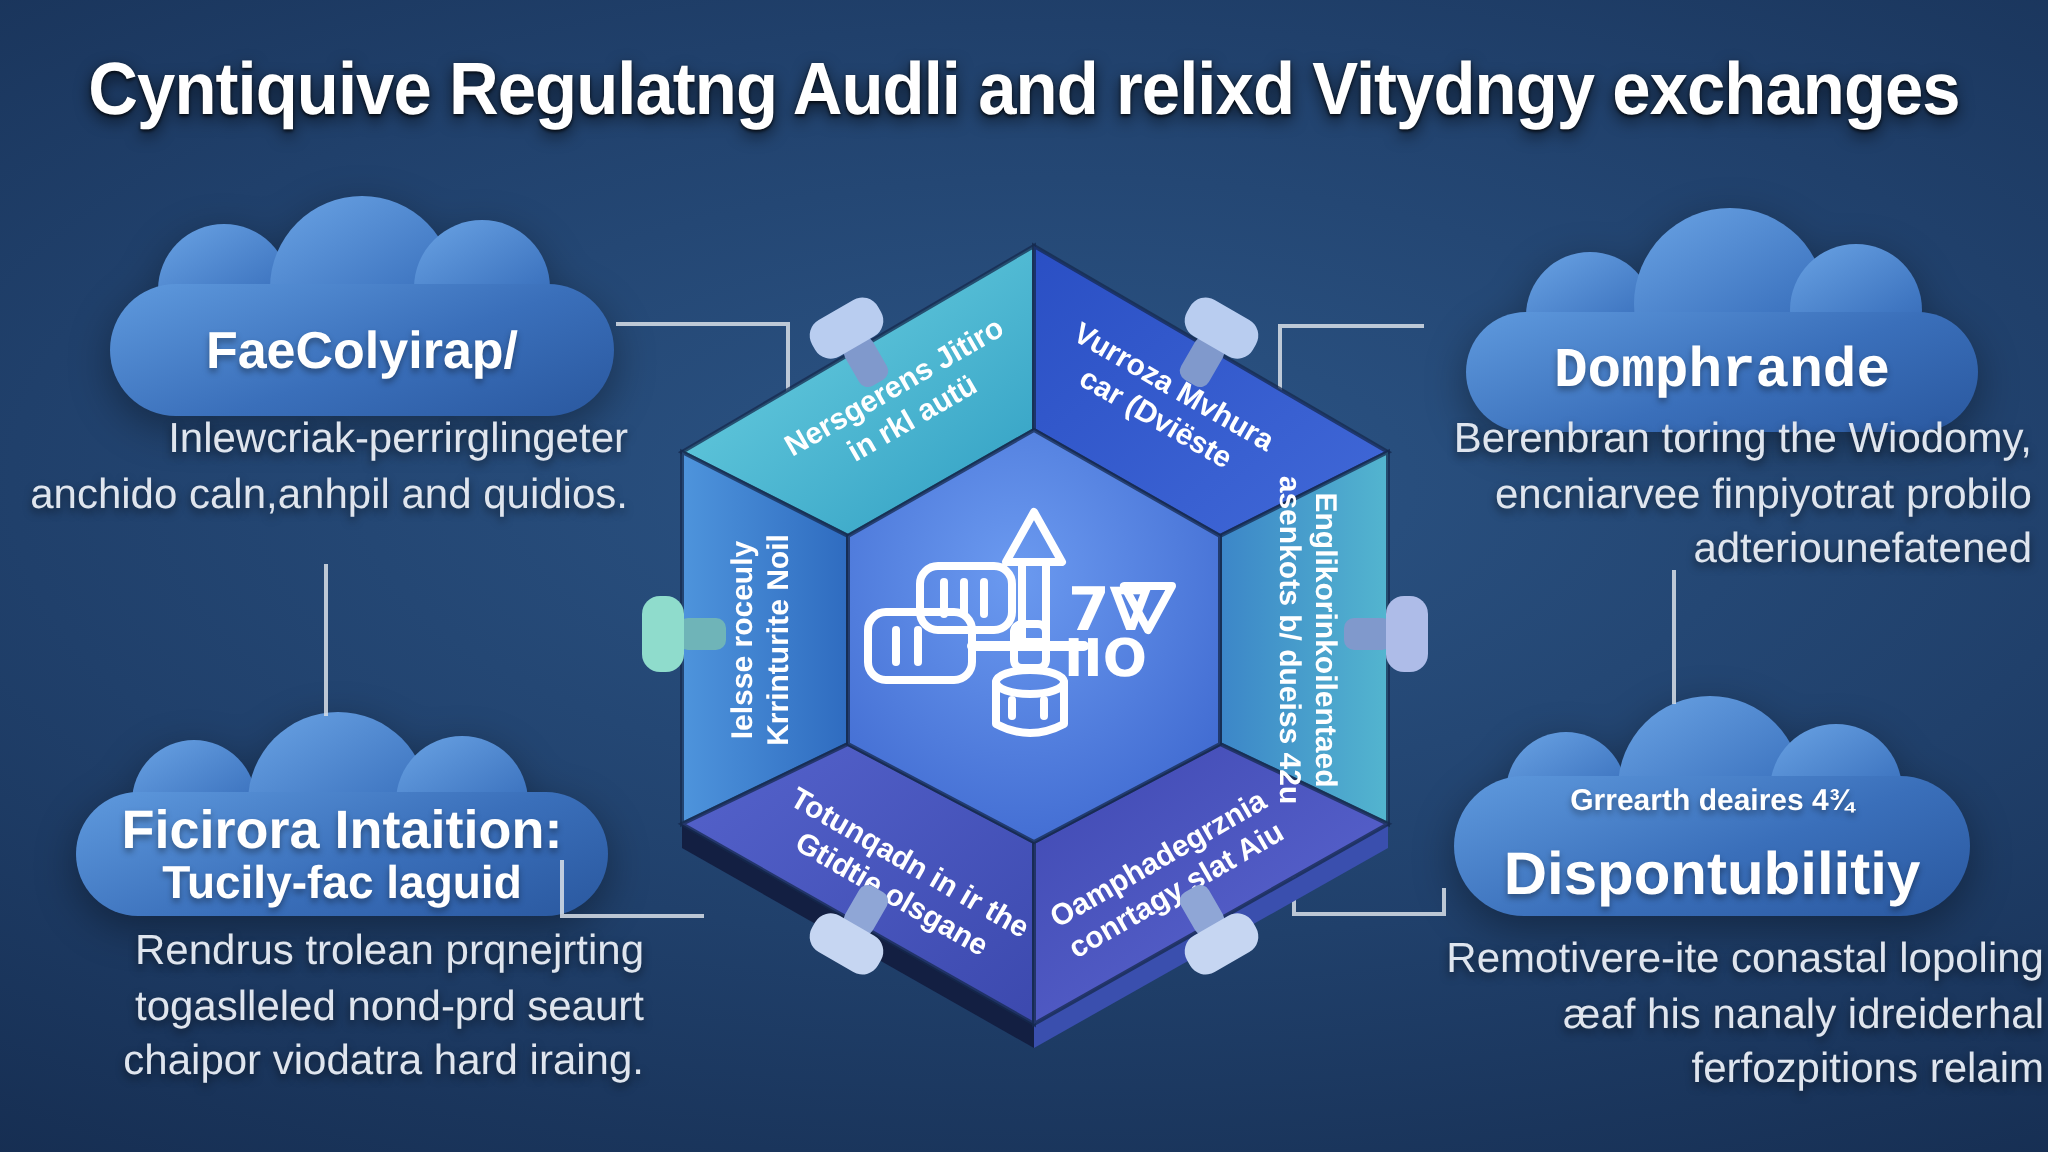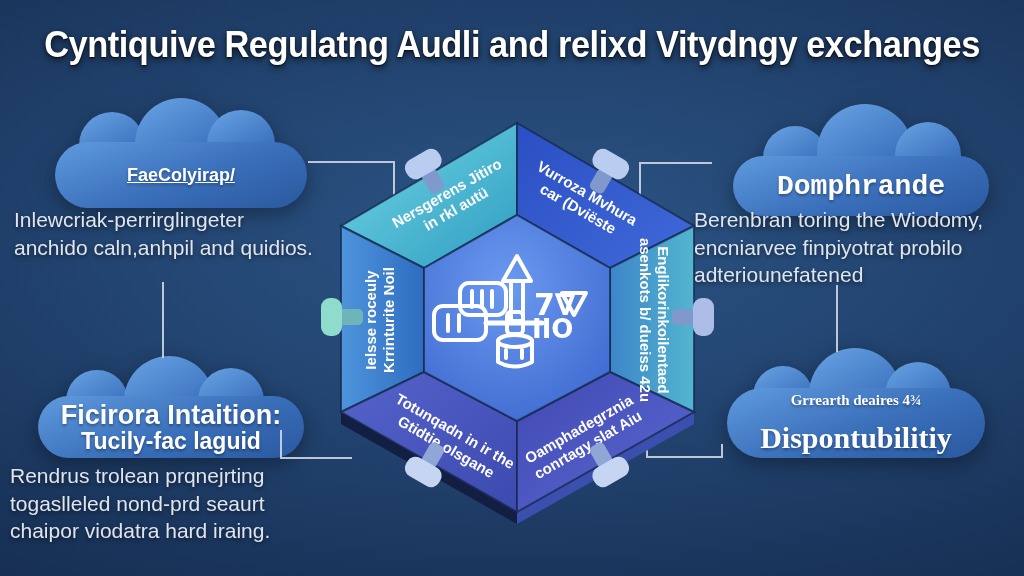--- a/index.html
+++ b/index.html
@@ -26,45 +26,45 @@
     background:linear-gradient(160deg,#5f9ade 0%,#3a6fba 55%,#2a589f 100%);
     display:flex;flex-direction:column;align-items:center;justify-content:center;
     text-align:center;color:#fff;}
   .cloud .l1{font-weight:800;text-shadow:0 2px 3px rgba(0,0,0,.35);}
   .cloud .l2{font-weight:600;text-shadow:0 2px 3px rgba(0,0,0,.35);}
   #cloud-tl{left:55px;top:106px;width:252px;height:102px;}
   #cloud-tl .b1{left:24px;top:6px;width:66px;height:66px;}
   #cloud-tl .b2{left:80px;top:-8px;width:92px;height:92px;}
   #cloud-tl .b3{left:152px;top:4px;width:68px;height:68px;}
   #cloud-tl .body{left:0;top:36px;width:252px;height:66px;}
-  #cloud-tl .l1{font-size:18px;text-decoration:underline;}
+  #cloud-tl .l1{font-size:26px;}
   #cloud-tl .l2{font-size:20px;}
   #cloud-tr{left:733px;top:116px;width:256px;height:96px;font-family:Liberation Mono, monospace;}
   #cloud-tr .b1{left:30px;top:10px;width:64px;height:64px;}
   #cloud-tr .b2{left:84px;top:-12px;width:96px;height:96px;}
   #cloud-tr .b3{left:162px;top:6px;width:66px;height:66px;}
   #cloud-tr .body{left:0;top:40px;width:256px;height:60px;}
   #cloud-tr .l1{font-size:28px;}
   #cloud-bl{left:38px;top:366px;width:266px;height:92px;}
   #cloud-bl .b1{left:28px;top:4px;width:62px;height:62px;}
   #cloud-bl .b2{left:86px;top:-10px;width:90px;height:90px;}
   #cloud-bl .b3{left:160px;top:2px;width:66px;height:66px;}
   #cloud-bl .body{left:0;top:30px;width:266px;height:62px;}
   #cloud-bl .l1{font-size:27px;line-height:1.05;}
   #cloud-bl .l2{font-size:23px;font-weight:800;line-height:1.05;}
   #cloud-br{left:727px;top:358px;width:258px;height:100px;}
   #cloud-br .b1{left:26px;top:8px;width:60px;height:60px;}
   #cloud-br .b2{left:82px;top:-10px;width:92px;height:92px;}
   #cloud-br .b3{left:158px;top:4px;width:66px;height:66px;}
-  #cloud-br .body{left:0;top:30px;width:258px;height:70px;font-family:Liberation Serif, serif;}
+  #cloud-br .body{left:0;top:30px;width:258px;height:70px;}
   #cloud-br .l1{font-size:15px;font-weight:700;}
   #cloud-br .l2{font-size:30px;font-weight:800;margin-top:12px;}
   
   .para{
-    position:absolute;text-align:left;color:#dfe5ee;font-size:21px;
+    position:absolute;text-align:right;color:#dfe5ee;font-size:21px;
     font-weight:500;line-height:1.32;text-shadow:0 2px 4px rgba(0,0,0,.5);
   }
   #para-tl{left:14px;top:206px;width:300px;}
   #para-tr{left:694px;top:206px;width:322px;}
   #para-bl{left:10px;top:462px;width:312px;}
   #para-br{left:686px;top:466px;width:336px;}
   
   #diagram{position:absolute;left:0;top:0;}
   .face-label{fill:#ffffff;font-family:"Liberation Sans",sans-serif;
     font-size:15px;font-weight:700;}
@@ -112,20 +112,21 @@
     <span class="bump b3"></span>
     <div class="body">
       <div class="l1">Grrearth deaires 4¾</div>
       <div class="l2">Dispontubilitiy</div>
     </div>
   </div>
 
   <div class="para" id="para-tl">Inlewcriak-perrirglingeter anchido caln,anhpil and quidios.</div>
   <div class="para" id="para-tr">Berenbran toring the Wiodomy, encniarvee finpiyotrat probilo adteriounefatened</div>
   <div class="para" id="para-bl">Rendrus trolean prqnejrting togaslleled nond-prd seaurt chaipor viodatra hard iraing.</div>
+  <div class="para" id="para-br">Remotivere-ite conastal lopoling æaf his nanaly idreiderhal ferfozpitions relaim</div>
 
   <svg id="diagram" width="1024" height="576" viewBox="0 0 1024 576">
     <defs>
       <linearGradient id="gTL" x1="0" y1="0" x2="1" y2="1">
         <stop offset="0" stop-color="#72d6e4"></stop>
           <stop offset="1" stop-color="#2f9dc2"></stop>
       </linearGradient>
       <linearGradient id="gTR" x1="0" y1="0" x2="1" y2="1">
         <stop offset="0" stop-color="#2a4fc4"></stop>
           <stop offset="1" stop-color="#4169d8"></stop>

